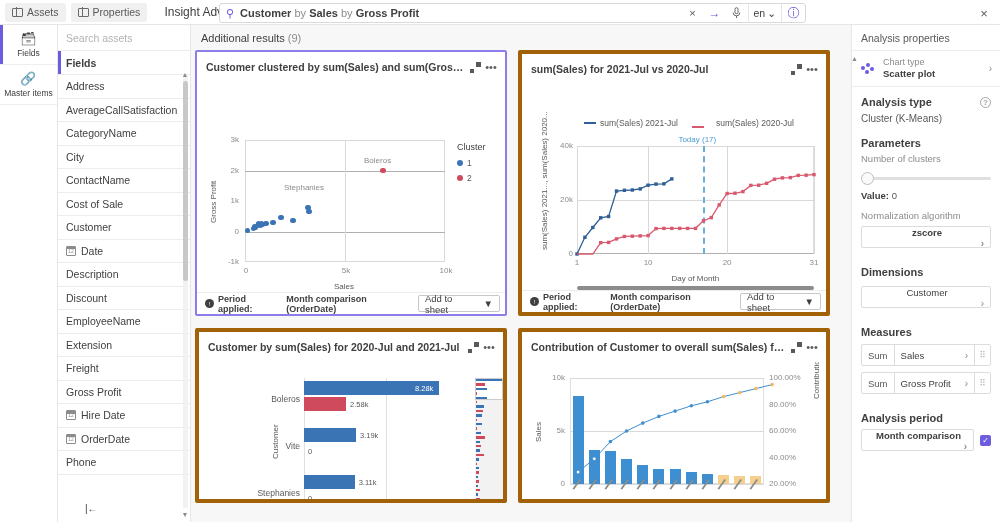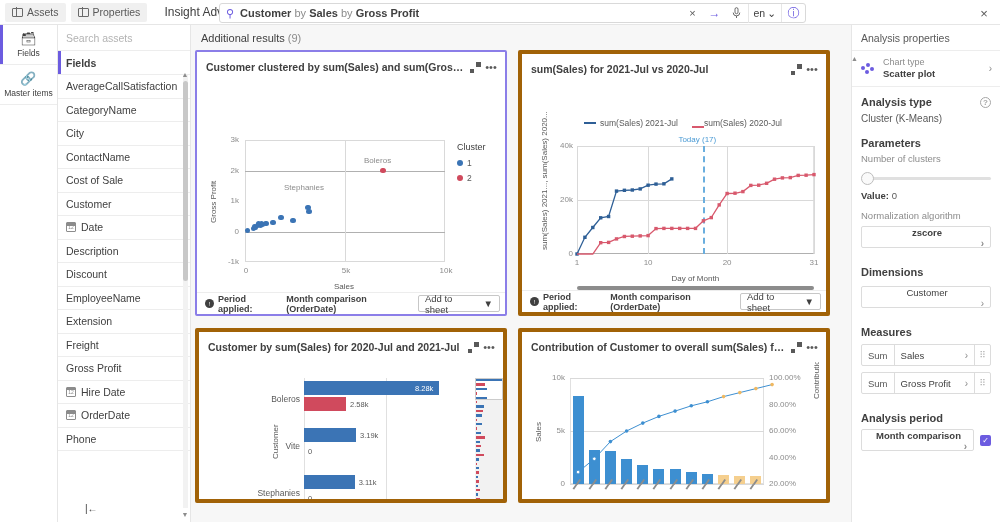--- a/index.html
+++ b/index.html
@@ -289,20 +289,23 @@
     <div class="rail-item">
       <span class="rail-ico">🔗</span>
       <span>Master items</span>
     </div>
   </div>
 
   <div class="fieldspanel">
     <div class="searchassets">Search assets</div>
     <div class="fieldshdr">Fields</div>
     <div class="fieldlist" id="fieldlist">
+        <div class="fieldrow">
+          <span>Address</span>
+        </div>
         <div class="fieldrow">
           <span>AverageCallSatisfaction</span>
         </div>
         <div class="fieldrow">
           <span>CategoryName</span>
         </div>
         <div class="fieldrow">
           <span>City</span>
         </div>
         <div class="fieldrow">
@@ -498,21 +501,21 @@
               <rect x="266.6" y="91.9" width="3.4" height="3.4" fill="#d8596d"></rect>
               <rect x="274.5" y="89.7" width="3.4" height="3.4" fill="#d8596d"></rect>
               <rect x="282.4" y="89.5" width="3.4" height="3.4" fill="#d8596d"></rect>
               <rect x="290.3" y="88.9" width="3.4" height="3.4" fill="#d8596d"></rect>
             </svg>
             <div style="position: absolute; left: 62px; top: 34px; display: flex; gap: 14px;">
               <div style="display: flex; align-items: center; gap: 4px; font-size: 8.5px; color: rgb(89, 89, 89);">
                 <div style="width: 12px; height: 2px; background: rgb(46, 95, 150); position: relative;"></div>
                 <div>sum(Sales) 2021-Jul</div>
               </div>
-              <div style="display: flex; align-items: flex-end; gap: 0; font-size: 8.5px; color: rgb(89, 89, 89);">
+              <div style="display: flex; align-items: flex-end; gap: 12px; font-size: 8.5px; color: rgb(89, 89, 89);">
                 <div style="width: 12px; height: 2px; background: rgb(216, 89, 109); position: relative;"></div>
                 <div>sum(Sales) 2020-Jul</div>
               </div>
             </div>
             <div style="position: absolute; left: 55px; top: 202px; width: 237px; height: 4px; background: rgb(140, 140, 140); border-radius: 2px;"></div>
           </div>
         <div class="card-ft">
           <div class="ft-txt">
             <span class="clockico">!</span>
             <b>Period applied:</b>

